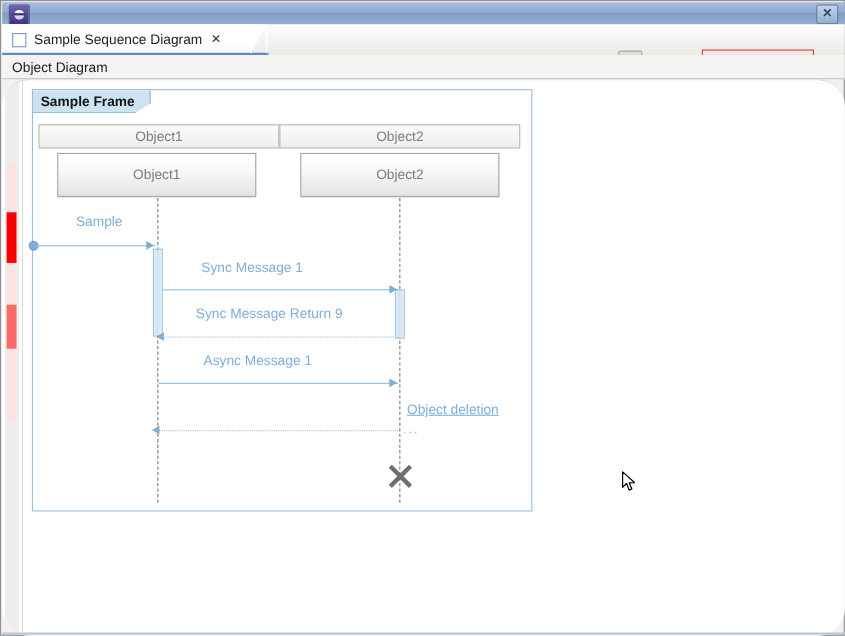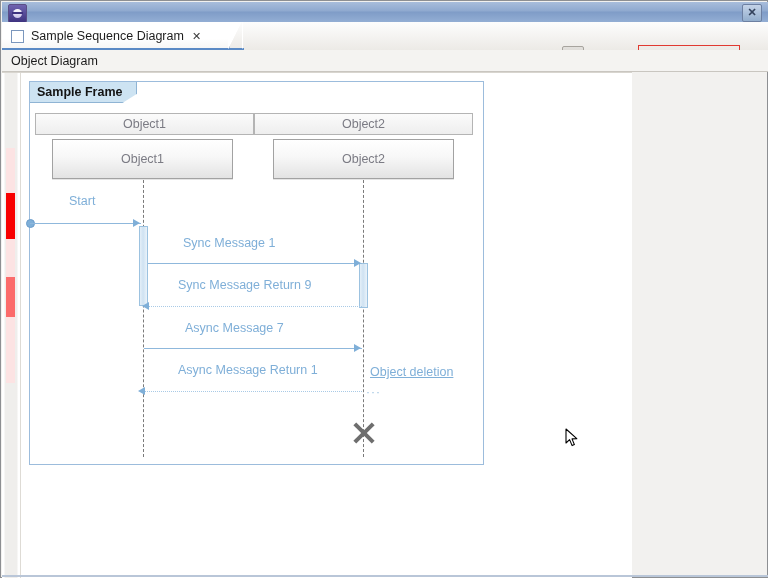--- a/index.html
+++ b/index.html
@@ -94,24 +94,25 @@
   
   .subheader{
     position:absolute;left:1px;top:49px;width:766px;height:22px;
     background:#f4f3f1;
     border-bottom:1px solid #c9c6c0;
     font-size:12.5px;color:#1b1b1b;
     padding-left:9px;line-height:22px;box-sizing:border-box;
   }
   
   .canvas-wrap{
-    position:absolute;left:1px;top:71px;width:630px;height:505px;
+    position:absolute;left:1px;top:71px;width:766px;height:505px;
     background:#ffffff;
     border-top:1px solid #d8d5cf;
     overflow:hidden;
+    border-radius:25px;
   }
   .ruler{
     position:absolute;left:0px;top:0px;width:18px;height:505px;
     background:linear-gradient(to right,#ffffff 0,#ffffff 2px,#efeeec 3px,#efeeec 15px,#ffffff 16px);
     border-right:1px solid #dedbd5;
   }
   .ruler-track{
     position:absolute;left:4px;top:75px;width:9px;height:235px;background:#fce3e3;
   }
   .ruler-mark{position:absolute;left:4px;width:9px;}
@@ -299,37 +300,36 @@
 
       <div class="lifeline" style="left:122px;top:107px;height:277px;"></div>
       <div class="lifeline" style="left:342px;top:107px;height:277px;"></div>
 
       <div class="activation" style="left:118px;top:153px;height:80px;"></div>
       <div class="activation" style="left:338px;top:190px;height:45px;"></div>
 
       <div class="start-dot" style="left:5px;top:146px;"></div>
       <div class="msg-line" style="left:9px;top:150px;width:111px;"></div>
       <div class="arrow-r" style="left:112px;top:146px;"></div>
-      <div class="msg-label" style="left:48px;top:121px;">Start</div>
+      <div class="msg-label" style="left:48px;top:121px;">Sample</div>
 
       <div class="msg-line" style="left:127px;top:190px;width:214px;"></div>
       <div class="arrow-r" style="left:333px;top:186px;"></div>
       <div class="msg-label" style="left:162px;top:163px;">Sync Message 1</div>
 
       <div class="msg-line dotted" style="left:127px;top:233px;width:214px;"></div>
       <div class="arrow-l" style="left:121px;top:229px;"></div>
       <div class="msg-label" style="left:157px;top:205px;">Sync Message Return 9</div>
 
       <div class="msg-line" style="left:123px;top:275px;width:218px;"></div>
       <div class="arrow-r" style="left:333px;top:271px;"></div>
-      <div class="msg-label" style="left:164px;top:248px;">Async Message 7</div>
+      <div class="msg-label" style="left:164px;top:248px;">Async Message 1</div>
 
       <div class="msg-line dotted" style="left:123px;top:318px;width:218px;"></div>
       <div class="arrow-l" style="left:117px;top:314px;"></div>
-      <div class="msg-label" style="left:157px;top:290px;">Async Message Return 1</div>
 
       <div class="dots-stub" style="left:345px;top:312px;">···</div>
       <div class="msg-label" style="left:349px;top:292px;text-decoration:underline;">Object deletion</div>
       <div class="xmark" style="left:330px;top:347px;"></div>
 
     </div>
 
     <div class="cursor">
       <svg width="14" height="20" viewBox="0 0 14 20">
         <path d="M1 1 L1 15 L4.6 11.6 L7.1 17.6 L9.4 16.6 L7 10.9 L11.8 10.7 Z" fill="#ffffff" stroke="#000000" stroke-width="1.1" stroke-linejoin="round"></path>

